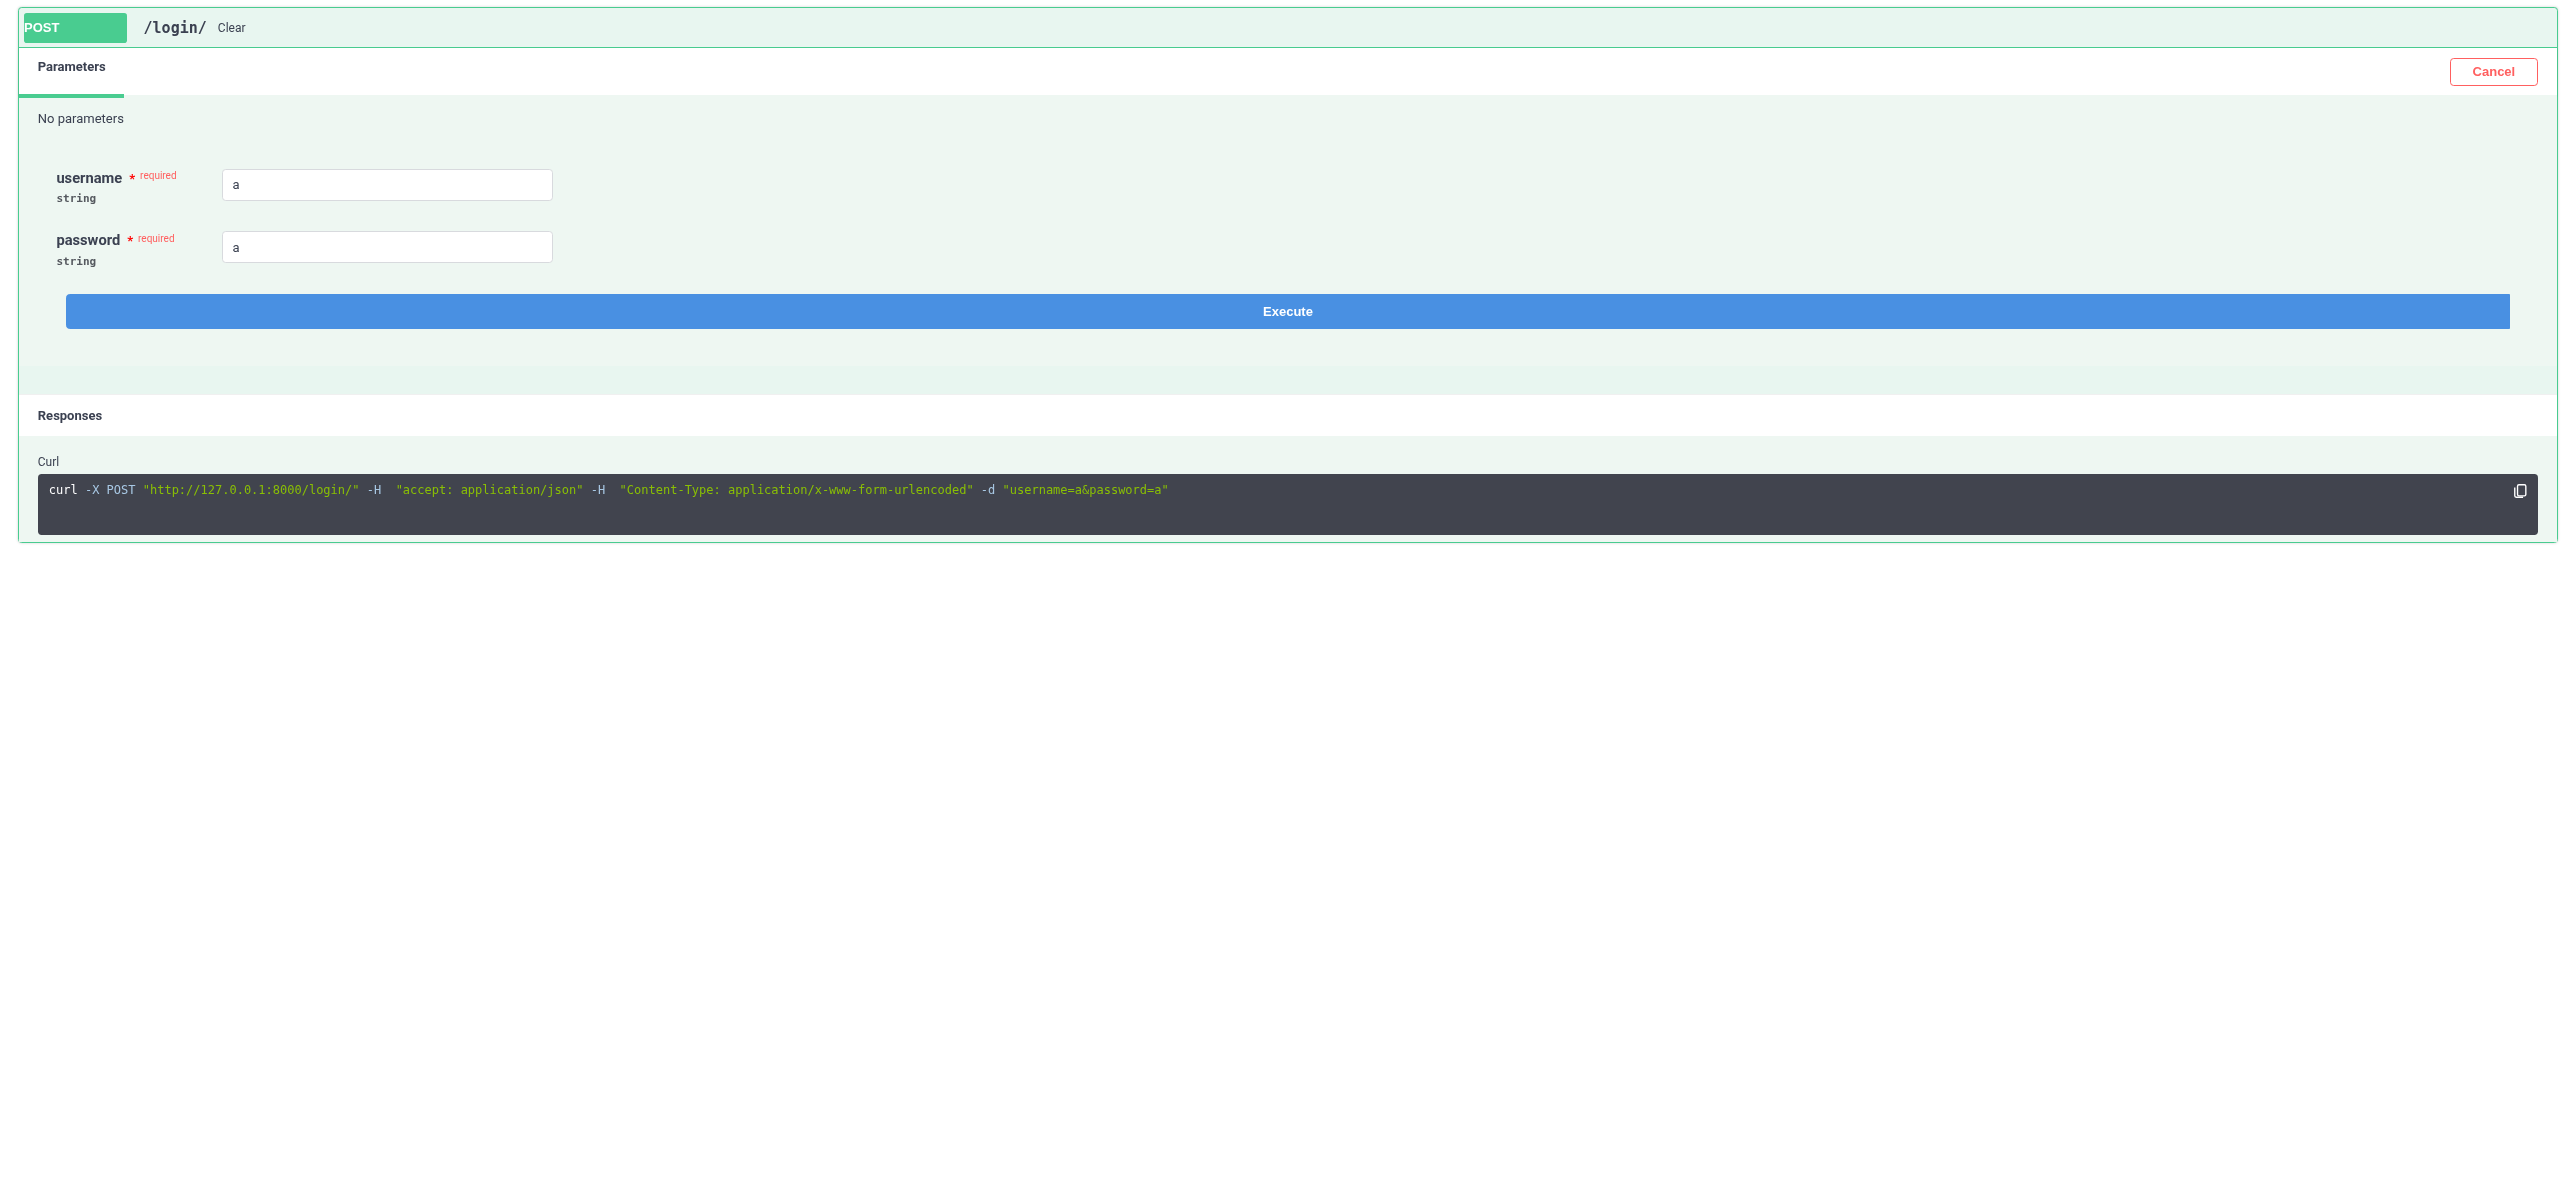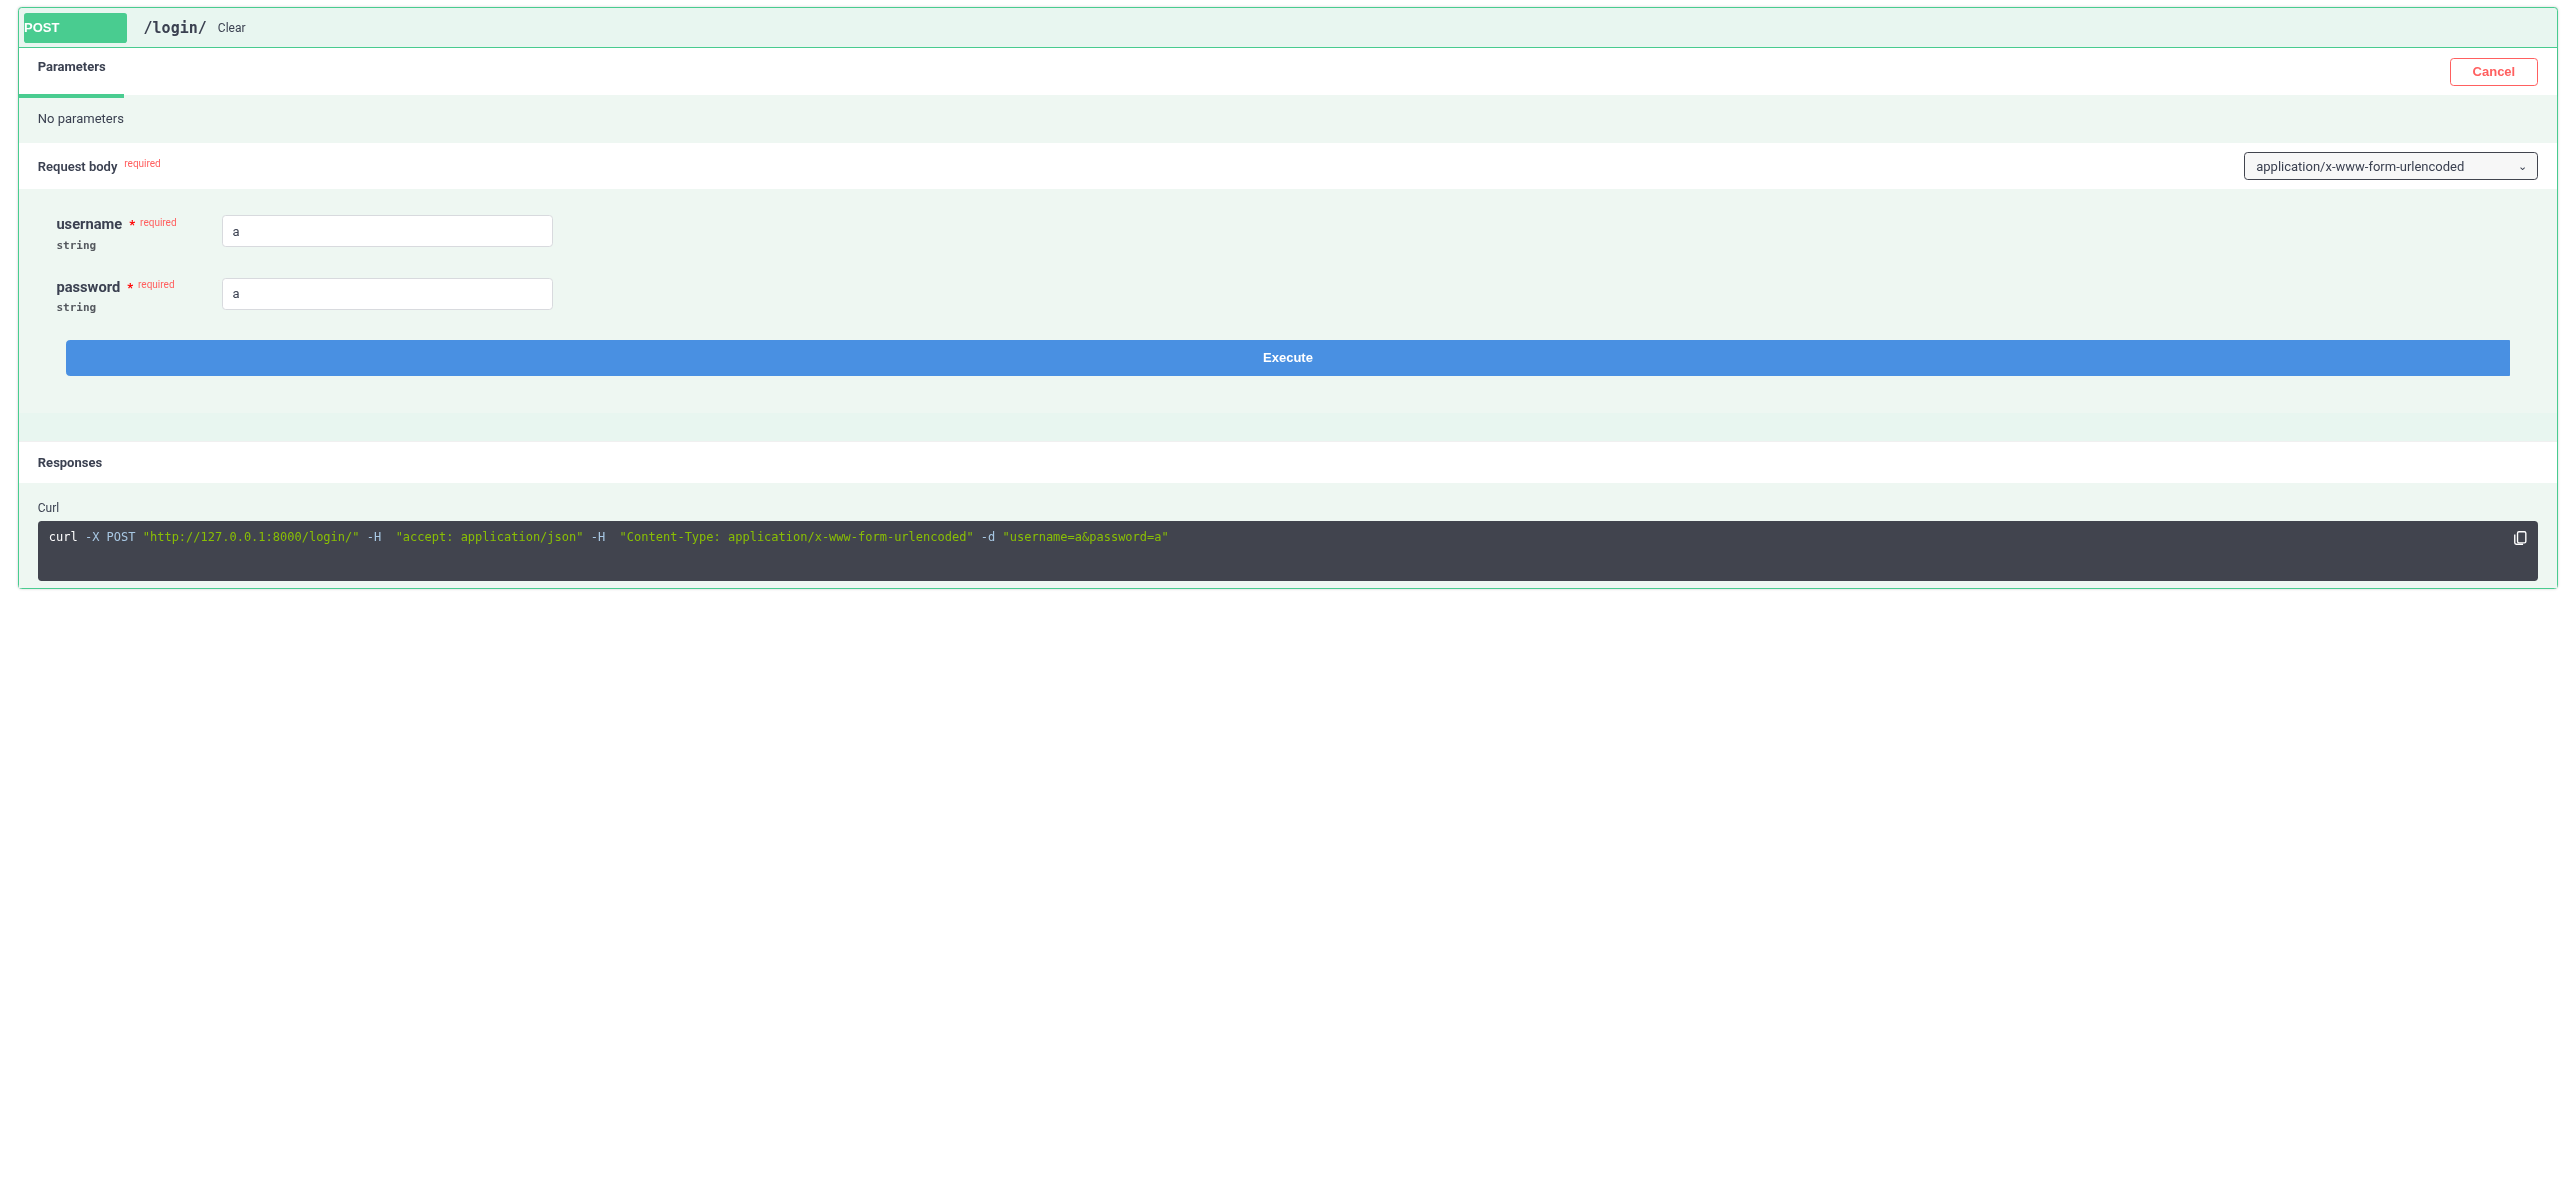--- a/index.html
+++ b/index.html
@@ -261,32 +261,20 @@
 
   <div class="section-header">
     <div class="tab-header">
       <div class="tab-item active">Parameters</div>
     </div>
     <button class="cancel-btn">Cancel</button>
   </div>
 
   <div class="no-params">No parameters</div>
 
-  <div class="request-body-header">
-    <div>
-      <span class="rb-title">Request body</span>
-      <span class="required-label">required</span>
-    </div>
-    <div class="select-wrap">
-      <select class="content-type-select">
-        <option>application/x-www-form-urlencoded</option>
-      </select>
-      <span class="chev">⌄</span>
-    </div>
-  </div>
 
   <div class="body-params">
 
     <div class="param-row">
       <div class="param-label-col">
         <div>
           <span class="param-name">username</span>
           <span class="star">*</span>
           <span class="param-required">required</span>
         </div>

